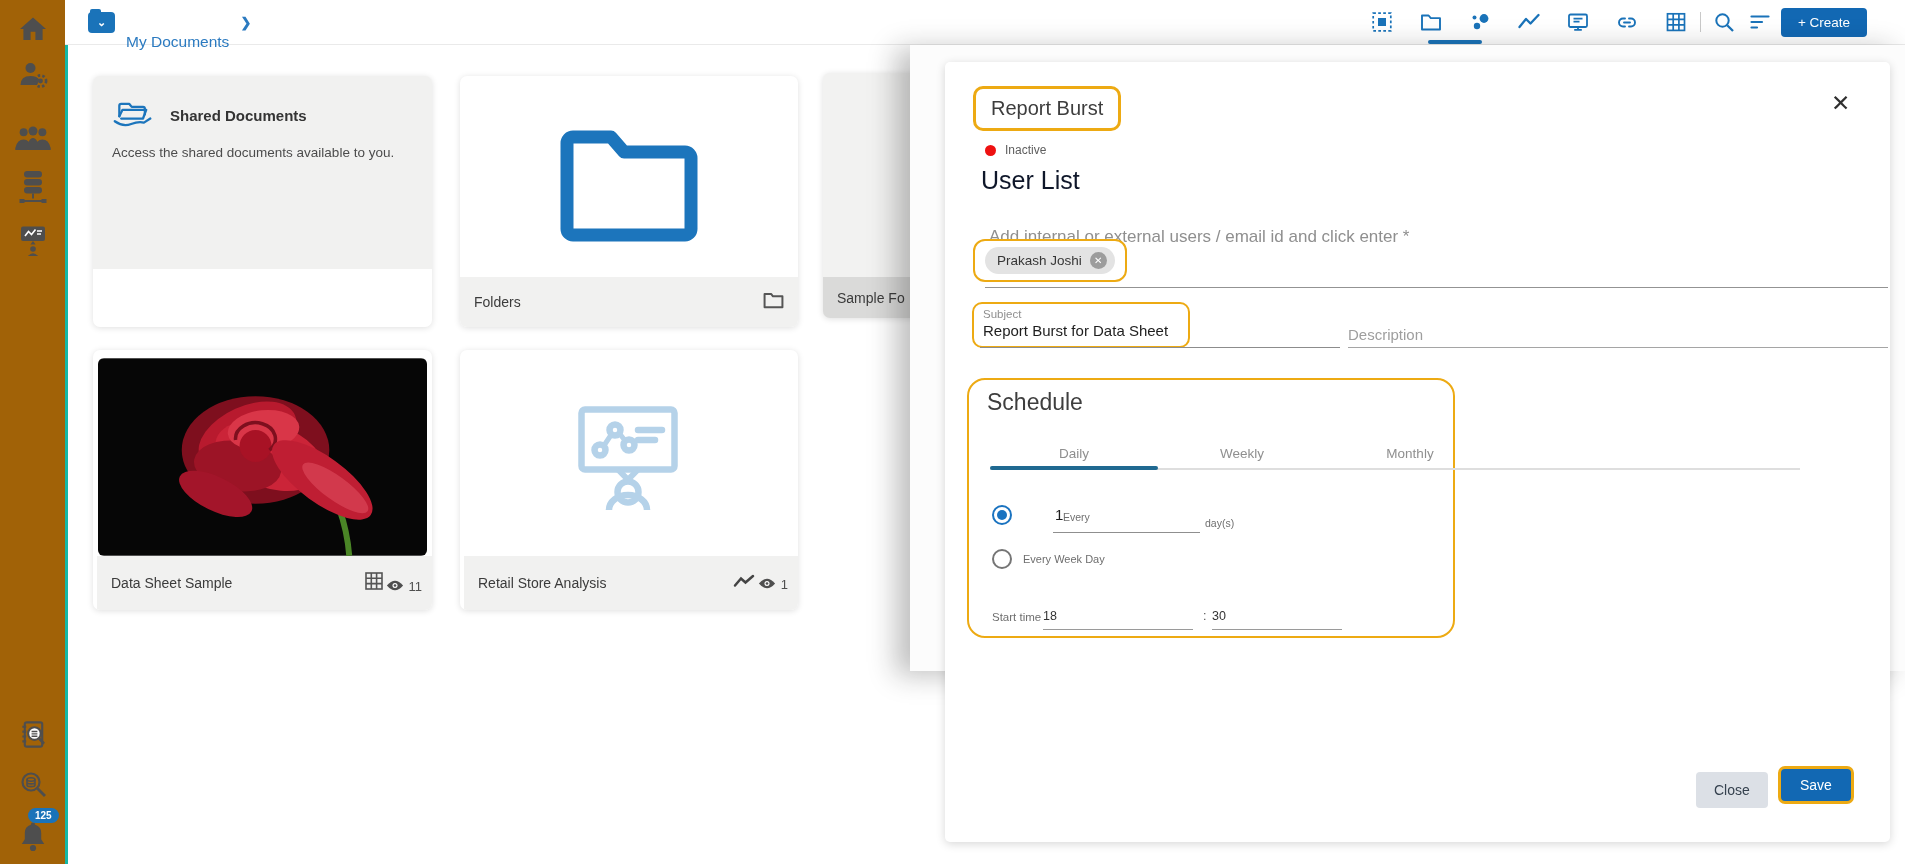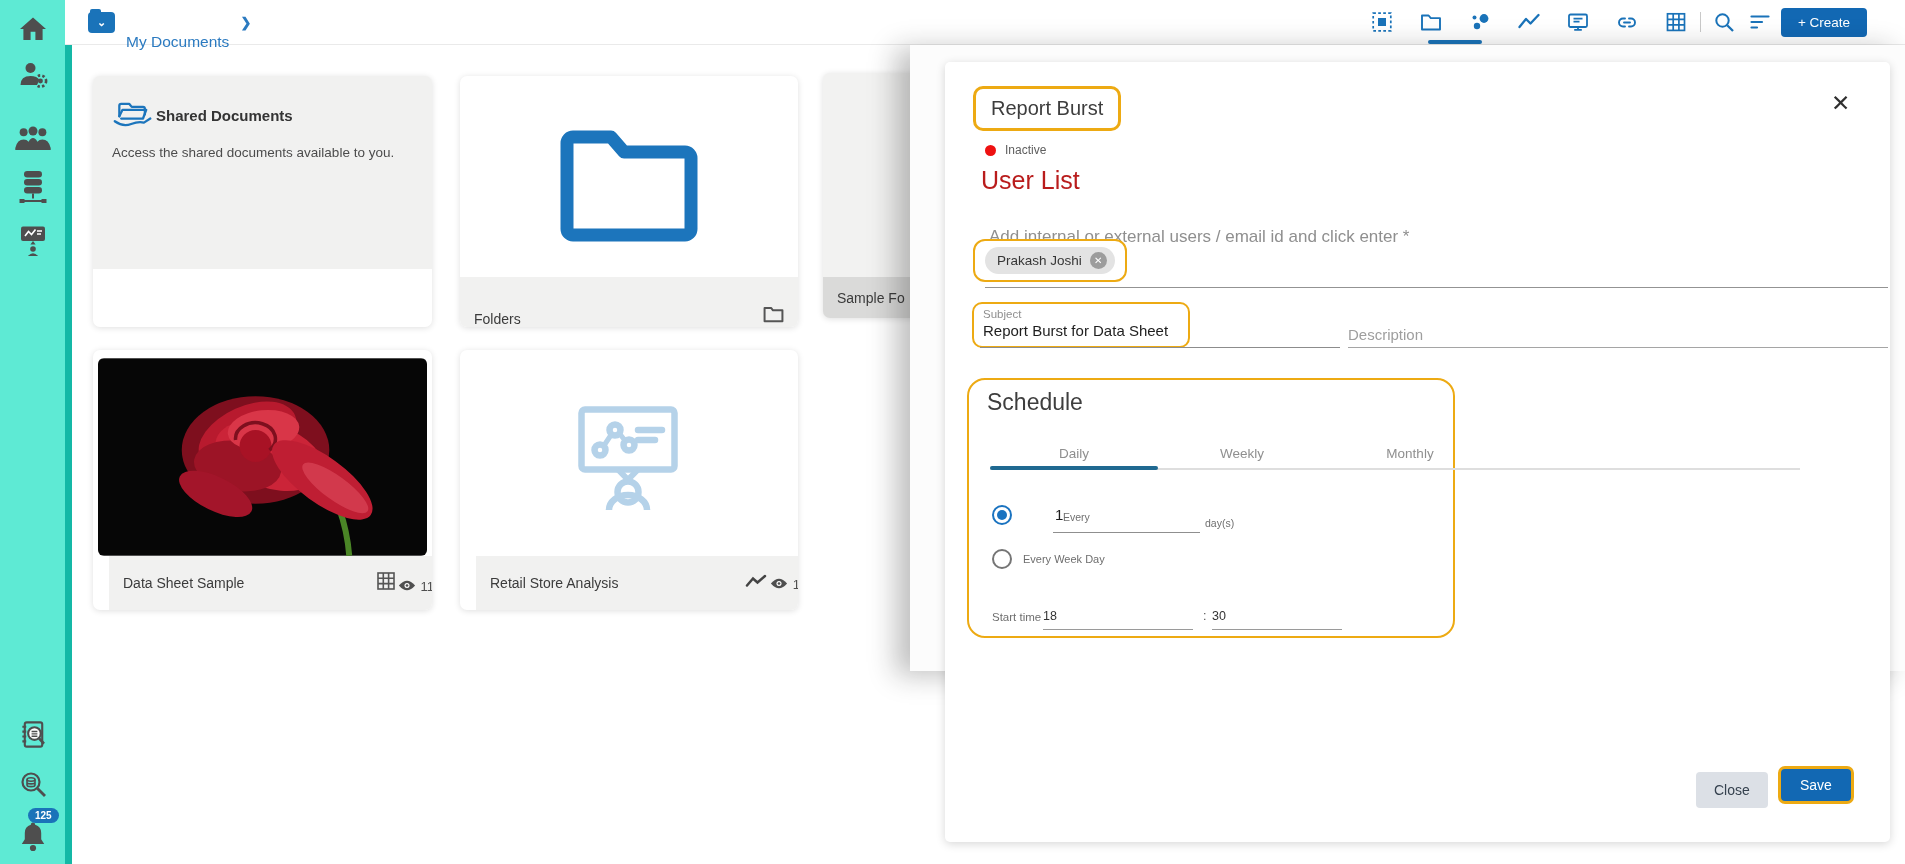--- a/index.html
+++ b/index.html
@@ -1,21 +1,21 @@
 <!DOCTYPE html>
 <html><head>
 <meta charset="utf-8">
 <style>
   html,body{margin:0;padding:0;background:#fff;}
   #app{position:relative;width:1905px;height:864px;overflow:hidden;background:#fff;
        font-family:"Liberation Sans",sans-serif;color:#3d3d3d;}
   .abs{position:absolute;}
 
   
-  #sidebar{left:0;top:0;width:65px;height:864px;background:#5eead4;border-right:7px solid #14b8a6;}
+  #sidebar{left:0;top:0;width:65px;height:864px;background:#a16207;border-right:3px solid #14b8a6;}
   .side-ic{position:absolute;left:18px;width:30px;height:32px;cursor:pointer;}
   .badge{position:absolute;left:28px;top:808px;background:#1a73b9;color:#fff;font-size:10px;
          font-weight:bold;padding:2px 7px;border-radius:9px;z-index:3;}
 
   
   #topbar{left:65px;top:0;width:1840px;height:44px;background:#fff;border-bottom:1px solid #eaeaea;}
   #breadcrumb{position:absolute;left:23px;top:0;height:44px;display:flex;align-items:center;gap:11px;cursor:pointer;}
   #bc-folder{width:27px;height:21px;background:#1a73b9;border-radius:4px;position:relative;
              display:flex;align-items:center;justify-content:center;color:#fff;font-size:11px;font-weight:bold;}
   #bc-folder::before{content:"";position:absolute;top:-3px;left:2px;width:11px;height:4px;background:#1a73b9;border-radius:2px 2px 0 0;}
@@ -29,54 +29,54 @@
   .tb-sm{width:22px;height:22px;margin-right:14px;cursor:pointer;flex:none;}
   .tb-sm2{width:22px;height:22px;margin-right:10px;cursor:pointer;flex:none;}
   #create-btn{width:86px;height:29px;background:#1268b3;color:#fff;font-size:13.5px;border:none;
               border-radius:4px;cursor:pointer;font-family:inherit;}
   #active-underline{left:1363px;top:40px;width:54px;height:4px;background:#1a73b9;border-radius:2px;}
 
   
   .card{position:absolute;border-radius:7px;box-shadow:0 1px 6px rgba(0,0,0,.13);overflow:hidden;cursor:pointer;}
   #card-shared{left:93px;top:76px;width:339px;height:251px;background:#f1f1f0;}
   #card-shared .foot{position:absolute;left:0;bottom:0;width:100%;height:58px;background:#fff;}
-  #shared-head{position:absolute;left:19px;top:22px;display:flex;align-items:center;gap:2px;}
+  #shared-head{position:absolute;left:19px;top:22px;display:flex;align-items:center;gap:16px;}
   #shared-title{font-size:15px;font-weight:bold;color:#343434;}
   #shared-desc{position:absolute;left:19px;top:66px;width:296px;font-size:13.5px;color:#4c4c4c;line-height:1.65;}
 
   #card-folders{left:460px;top:76px;width:338px;height:251px;background:#fff;}
   #card-sample{left:823px;top:73px;width:105px;height:245px;background:#f2f2f1;}
   #card-sample .foot2{position:absolute;left:0;top:204px;width:100%;height:41px;background:#dadad9;
                       display:flex;align-items:center;padding-left:14px;box-sizing:border-box;
                       font-size:14px;color:#3b3b3b;white-space:nowrap;overflow:hidden;}
   .cardfoot{position:absolute;left:0;bottom:0;width:100%;height:50px;background:#f1f1f0;
-            display:flex;align-items:flex-end;justify-content:space-between;padding:0 14px;box-sizing:border-box;}
+            display:flex;align-items:center;justify-content:space-between;padding:0 14px;box-sizing:border-box;}
   .cardtitle{font-size:14px;color:#3b3b3b;}
   #card-datasheet{left:93px;top:350px;width:339px;height:260px;background:#fff;}
   #ds-img{position:absolute;left:5px;top:8px;width:329px;height:198px;border-radius:6px;overflow:hidden;}
-  .foot54{position:absolute;left:16px;bottom:0;width:100%;height:54px;background:#f1f1f0;
+  .foot54{position:absolute;left:4px;bottom:0;width:100%;height:54px;background:#f1f1f0;
           display:flex;align-items:center;justify-content:space-between;padding:0 14px;box-sizing:border-box;}
   .foot-right{display:flex;flex-direction:row;align-items:flex-end;gap:3px;}
   .eye-row{display:flex;align-items:center;gap:5px;font-size:13px;color:#4f4f4f;}
   #card-retail{left:460px;top:350px;width:338px;height:260px;background:#fff;}
   #retail-ic{position:absolute;left:118px;top:56px;width:100px;height:104px;}
 
   
   #drawer{left:910px;top:45px;width:995px;height:626px;background:#fcfcfc;
           box-shadow:-14px 4px 26px rgba(25,25,25,.28);}
   #panel{position:absolute;left:35px;top:17px;width:945px;height:780px;background:#fff;border-radius:5px;
          box-shadow:0 2px 10px rgba(0,0,0,.16);}
   .p{position:absolute;}
   #rb-title-box{left:28px;top:24px;border:3px solid #edaa13;border-radius:10px;padding:8px 15px;
                 font-size:20px;color:#3d3d3d;background:#fff;}
   #panel-close{left:886px;top:30px;font-size:23px;color:#2f2f2f;cursor:pointer;line-height:1;}
   #status-row{left:40px;top:81px;display:flex;align-items:center;gap:9px;}
   #status-dot{width:11px;height:11px;border-radius:50%;background:#ee1111;}
   #status-text{font-size:12px;color:#5e5e5e;}
-  #report-name{left:36px;top:104px;font-size:25px;color:#b91c1c;}
+  #report-name{left:36px;top:104px;font-size:25px;color:#0f172a;}
   #users-label{left:44px;top:165px;font-size:17px;color:#8f8f8f;}
   #chip-box{left:28px;top:177px;border:2.5px solid #edaa13;border-radius:12px;padding:6px 10px;background:#fff;}
   #chip{display:flex;align-items:center;gap:8px;background:#e3e3e3;border-radius:16px;
         padding:5px 8px 5px 12px;font-size:13.5px;color:#363636;cursor:pointer;}
   #chip-x{width:17px;height:17px;border-radius:50%;background:#9c9c9c;color:#fff;font-size:10px;
           display:flex;align-items:center;justify-content:center;cursor:pointer;}
   .uline{height:0;border-bottom:1.5px solid #939393;}
   #users-line{left:40px;top:225px;width:903px;}
   #subject-box{left:27px;top:240px;width:218px;height:46px;border:2.5px solid #edaa13;border-radius:10px;
                padding:4px 0 0 9px;box-sizing:border-box;background:#fff;}

